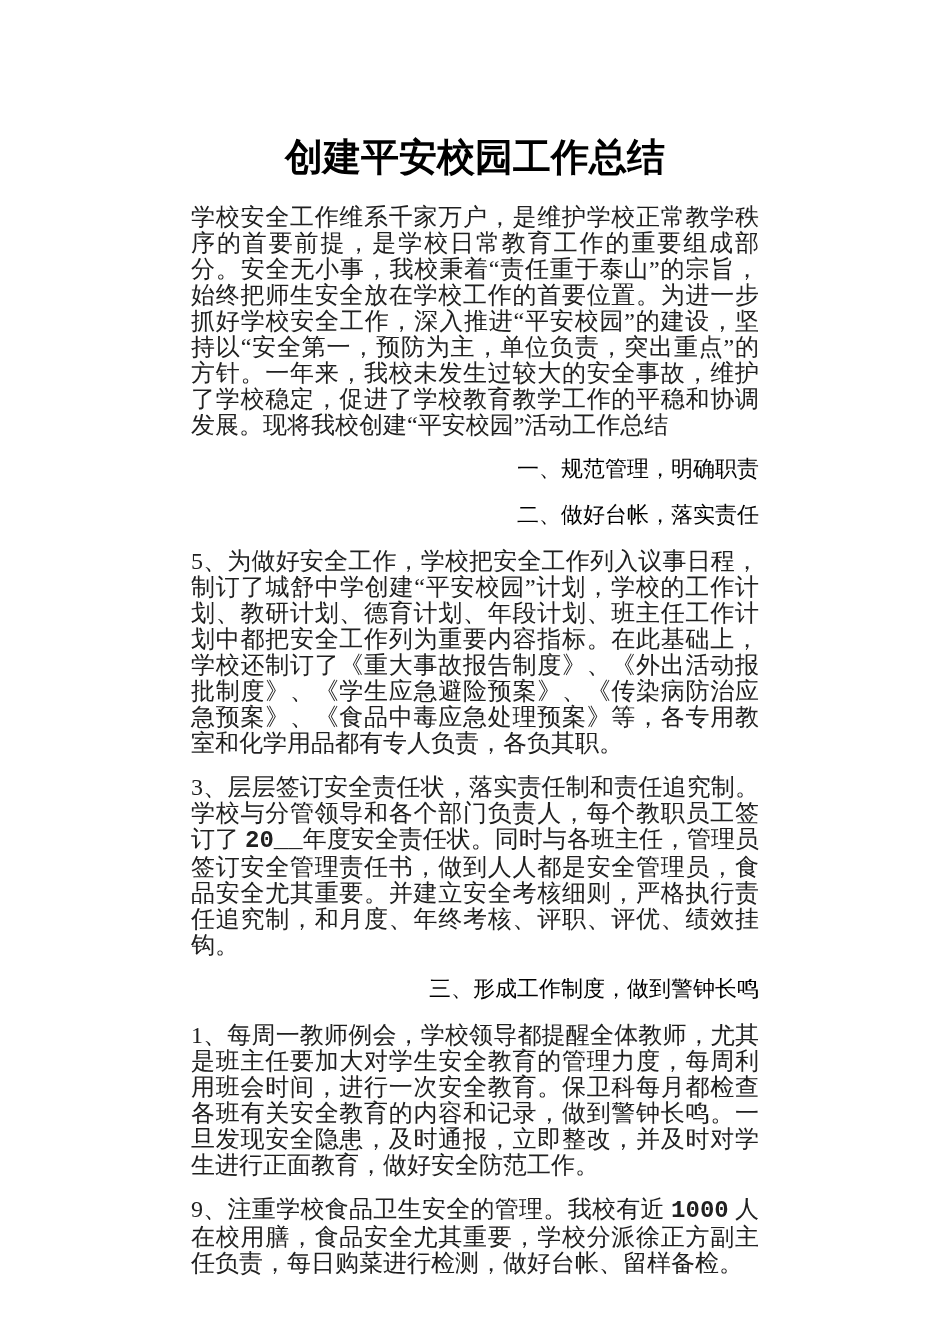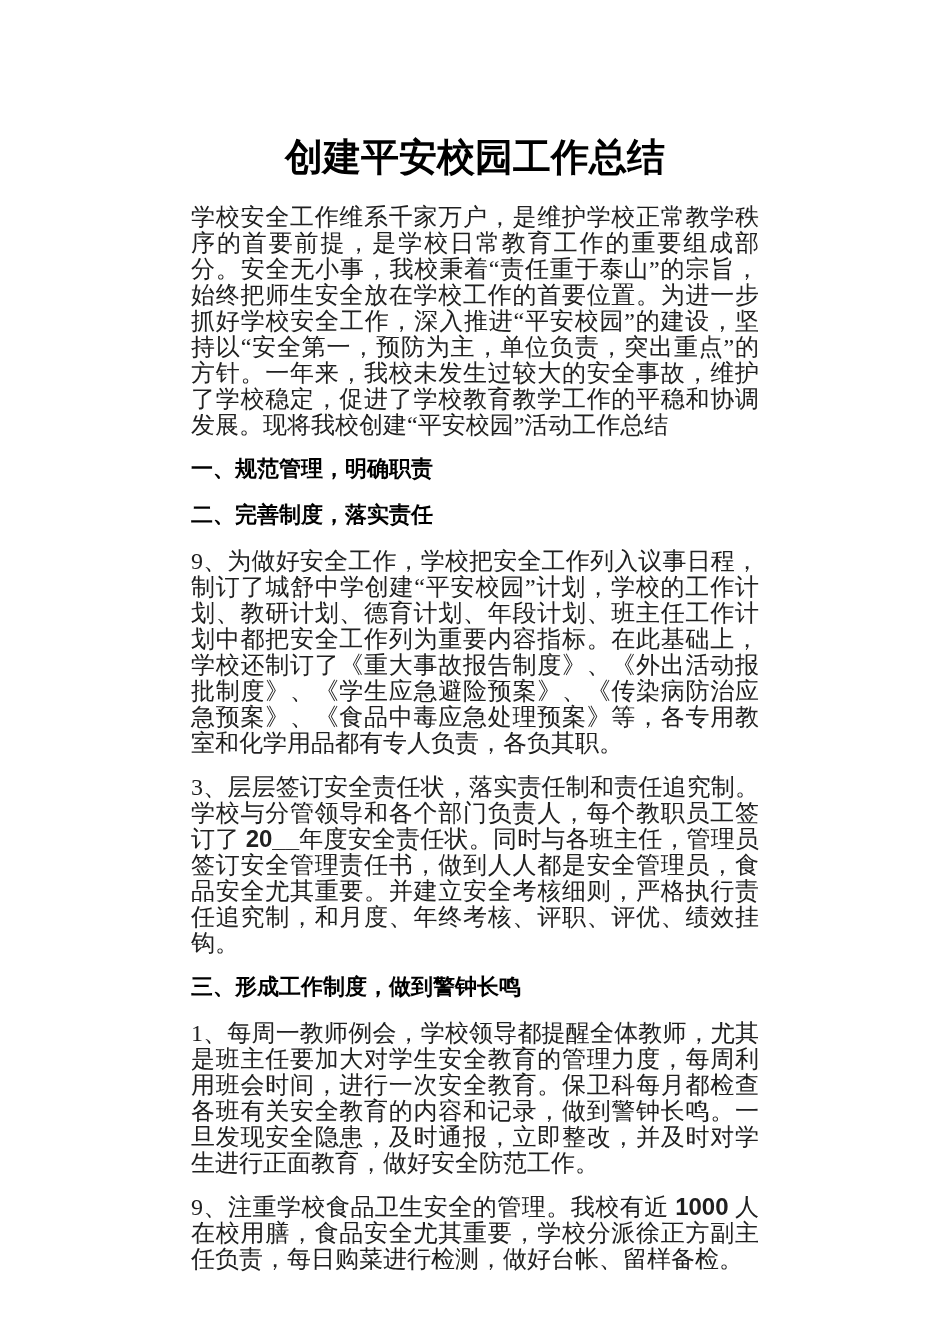--- a/index.html
+++ b/index.html
@@ -25,51 +25,52 @@
     line-height: 46px;
     font-weight: 700;
     text-align: center;
     color: #000000;
     font-family: "Liberation Sans", "DejaVu Sans", sans-serif;
   }
   .doc-heading {
     margin: 18px 0 20px 0;
     font-size: 22px;
     line-height: 26px;
-    font-weight: 700;
+    font-weight: 400;
     color: #000000;
     font-family: "Liberation Sans", "DejaVu Sans", sans-serif;
+    text-align: right;
   }
   .doc-para {
     margin: 0 0 18px 0;
     font-size: 24px;
     line-height: 26px;
     text-align: justify;
     word-break: break-all;
   }
   .num {
     font-weight: 700;
-    font-family: Liberation Sans, sans-serif;
+    font-family: Liberation Mono, monospace;
   }
 </style>
 </head>
 <body>
 
 <div class="page">
 
   <h1 class="doc-title">创建平安校园工作总结</h1>
 
   <p class="doc-para">学校安全工作维系千家万户，是维护学校正常教学秩序的首要前提，是学校日常教育工作的重要组成部分。安全无小事，我校秉着“责任重于泰山”的宗旨，始终把师生安全放在学校工作的首要位置。为进一步抓好学校安全工作，深入推进“平安校园”的建设，坚持以“安全第一，预防为主，单位负责，突出重点”的方针。一年来，我校未发生过较大的安全事故，维护了学校稳定，促进了学校教育教学工作的平稳和协调发展。现将我校创建“平安校园”活动工作总结</p>
 
   <h2 class="doc-heading">一、规范管理，明确职责</h2>
 
 
-  <h2 class="doc-heading">二、完善制度，落实责任</h2>
+  <h2 class="doc-heading">二、做好台帐，落实责任</h2>
 
-  <p class="doc-para">9、为做好安全工作，学校把安全工作列入议事日程，制订了城舒中学创建“平安校园”计划，学校的工作计划、教研计划、德育计划、年段计划、班主任工作计划中都把安全工作列为重要内容指标。在此基础上，学校还制订了《重大事故报告制度》、《外出活动报批制度》、《学生应急避险预案》、《传染病防治应急预案》、《食品中毒应急处理预案》等，各专用教室和化学用品都有专人负责，各负其职。</p>
+  <p class="doc-para">5、为做好安全工作，学校把安全工作列入议事日程，制订了城舒中学创建“平安校园”计划，学校的工作计划、教研计划、德育计划、年段计划、班主任工作计划中都把安全工作列为重要内容指标。在此基础上，学校还制订了《重大事故报告制度》、《外出活动报批制度》、《学生应急避险预案》、《传染病防治应急预案》、《食品中毒应急处理预案》等，各专用教室和化学用品都有专人负责，各负其职。</p>
 
   <p class="doc-para"><span>3、层层签订安全责任状，落实责任制和责任追究制。学校与分管领导和各个部门负责人，每个教职员工签订了 </span><span class="num">20__</span><span>年度安全责任状。同时与各班主任，管理员签订安全管理责任书，做到人人都是安全管理员，食品安全尤其重要。并建立安全考核细则，严格执行责任追究制，和月度、年终考核、评职、评优、绩效挂钩。</span></p>
 
   <h2 class="doc-heading">三、形成工作制度，做到警钟长鸣</h2>
 
   <p class="doc-para">1、每周一教师例会，学校领导都提醒全体教师，尤其是班主任要加大对学生安全教育的管理力度，每周利用班会时间，进行一次安全教育。保卫科每月都检查各班有关安全教育的内容和记录，做到警钟长鸣。一旦发现安全隐患，及时通报，立即整改，并及时对学生进行正面教育，做好安全防范工作。</p>
 
   <p class="doc-para"><span>9、注重学校食品卫生安全的管理。我校有近 </span><span class="num">1000</span><span> 人在校用膳，食品安全尤其重要，学校分派徐正方副主任负责，每日购菜进行检测，做好台帐、留样备检。</span></p>
 
 </div>

